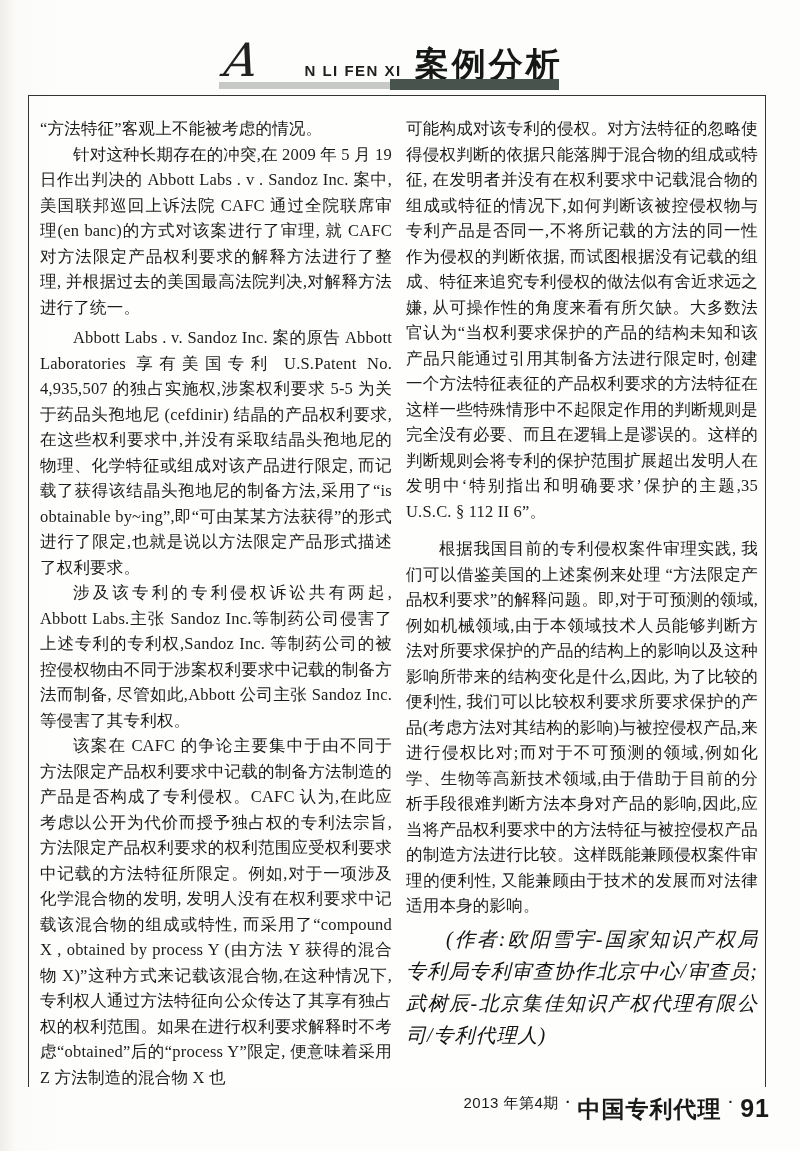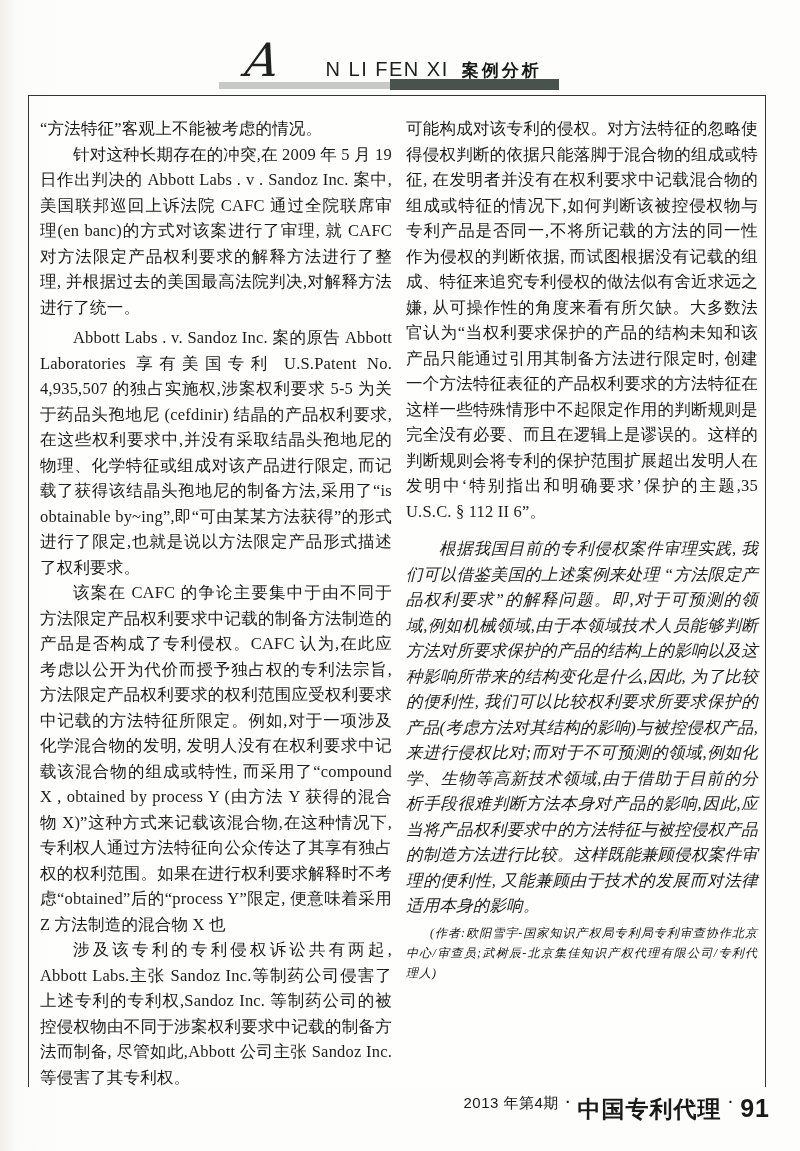--- a/index.html
+++ b/index.html
@@ -19,25 +19,25 @@
     display: flex; justify-content: center; align-items: baseline; gap: 5px;
     transform: translateX(-6px);
   }
   .script-a {
     font-family: "DejaVu Serif", serif; font-style: italic; font-weight: 400;
     font-size: 46px; line-height: 0.8; color: #20231f; transform: skewX(-8deg);
     letter-spacing: -2px;
   }
   .pinyin {
     font-family: "Liberation Sans", "DejaVu Sans", sans-serif;
-    font-size: 20px; font-weight: 400; letter-spacing: 1.5px; color: #1d201d; padding-left: 43px;
+    font-size: 15px; font-weight: 700; letter-spacing: 1.5px; color: #1d201d; padding-left: 43px;
   }
   .cn-title {
     font-family: "Liberation Sans", "DejaVu Sans", sans-serif;
-    font-size: 17px; font-weight: 600; letter-spacing: 3px; color: #161815;
+    font-size: 34px; font-weight: 600; letter-spacing: 3px; color: #161815;
     margin-left: 8px;
     text-align: right;
   }
   .title-bar {
     position: absolute; top: 79px; left: 219px; width: 340px;
     display: flex; align-items: center;
   }
   .bar-light { width: 171px; height: 7px; margin-top: 2px; }
   .bar-dark  { width: 169px; height: 11px; }
   
@@ -49,23 +49,23 @@
   .col {
     position: absolute; top: 116px; width: 352px;
     font-size: 16.5px; line-height: 25.5px; color: #1c1c1a;
     text-align: justify; letter-spacing: 0.2px;
   }
   .col-left  { left: 40px; }
   .col-right { left: 406px; }
   .col p { margin: 0; }
   .col p.indent { text-indent: 2em; }
   .col p.space-before { margin-top: 5px; }
-  .col p.big-space-before { margin-top: 12px; font-style: italic; }
+  .col p.big-space-before { margin-top: 12px; }
   .author {
-    font-style: italic; font-size: 12px; line-height: 20px;
+    font-style: italic; font-size: 20px; line-height: 32px;
     text-indent: 2em; color: #141412; margin-top: 4px !important;
     letter-spacing: 1px;
   }
   
   .footer {
     position: absolute; top: 1094px; right: 30px;
     display: flex; align-items: flex-start; gap: 7px;
     font-family: "Liberation Sans", "DejaVu Sans", sans-serif; color: #1a1a18;
   }
   .footer-issue { font-size: 15px; letter-spacing: 0.5px; }
@@ -90,22 +90,22 @@
     <span class="bar-light" style="background: rgb(199, 201, 198);"></span>
     <span class="bar-dark" style="background: rgb(72, 83, 77);"></span>
   </div>
 
   <div class="content-box"></div>
 
   <div class="col col-left">
     <p>“方法特征”客观上不能被考虑的情况。</p>
     <p class="indent">针对这种长期存在的冲突,在 2009 年 5 月 19 日作出判决的 Abbott Labs . v . Sandoz Inc. 案中, 美国联邦巡回上诉法院 CAFC 通过全院联席审理(en banc)的方式对该案进行了审理, 就 CAFC 对方法限定产品权利要求的解释方法进行了整理, 并根据过去的美国最高法院判决,对解释方法进行了统一。</p>
     <p class="indent space-before">Abbott Labs . v. Sandoz Inc. 案的原告 Abbott Laboratories 享有美国专利 U.S.Patent No. 4,935,507 的独占实施权,涉案权利要求 5-5 为关于药品头孢地尼 (cefdinir) 结晶的产品权利要求,在这些权利要求中,并没有采取结晶头孢地尼的物理、化学特征或组成对该产品进行限定, 而记载了获得该结晶头孢地尼的制备方法,采用了“is obtainable by~ing”,即“可由某某方法获得”的形式进行了限定,也就是说以方法限定产品形式描述了权利要求。</p>
+    <p class="indent">涉及该专利的专利侵权诉讼共有两起, Abbott Labs.主张 Sandoz Inc.等制药公司侵害了上述专利的专利权,Sandoz Inc. 等制药公司的被控侵权物由不同于涉案权利要求中记载的制备方法而制备, 尽管如此,Abbott 公司主张 Sandoz Inc.等侵害了其专利权。</p>
     <p class="indent">该案在 CAFC 的争论主要集中于由不同于方法限定产品权利要求中记载的制备方法制造的产品是否构成了专利侵权。CAFC 认为,在此应考虑以公开为代价而授予独占权的专利法宗旨, 方法限定产品权利要求的权利范围应受权利要求中记载的方法特征所限定。例如,对于一项涉及化学混合物的发明, 发明人没有在权利要求中记载该混合物的组成或特性, 而采用了“compound X , obtained by process Y (由方法 Y 获得的混合物 X)”这种方式来记载该混合物,在这种情况下, 专利权人通过方法特征向公众传达了其享有独占权的权利范围。如果在进行权利要求解释时不考虑“obtained”后的“process Y”限定, 便意味着采用 Z 方法制造的混合物 X 也</p>
-    <p class="indent">涉及该专利的专利侵权诉讼共有两起, Abbott Labs.主张 Sandoz Inc.等制药公司侵害了上述专利的专利权,Sandoz Inc. 等制药公司的被控侵权物由不同于涉案权利要求中记载的制备方法而制备, 尽管如此,Abbott 公司主张 Sandoz Inc.等侵害了其专利权。</p>
   </div>
 
   <div class="col col-right">
     <p>可能构成对该专利的侵权。对方法特征的忽略使得侵权判断的依据只能落脚于混合物的组成或特征, 在发明者并没有在权利要求中记载混合物的组成或特征的情况下,如何判断该被控侵权物与专利产品是否同一,不将所记载的方法的同一性作为侵权的判断依据, 而试图根据没有记载的组成、特征来追究专利侵权的做法似有舍近求远之嫌, 从可操作性的角度来看有所欠缺。大多数法官认为“当权利要求保护的产品的结构未知和该产品只能通过引用其制备方法进行限定时, 创建一个方法特征表征的产品权利要求的方法特征在这样一些特殊情形中不起限定作用的判断规则是完全没有必要、而且在逻辑上是谬误的。这样的判断规则会将专利的保护范围扩展超出发明人在发明中‘特别指出和明确要求’保护的主题,35 U.S.C. § 112 II 6”。</p>
     <p class="indent big-space-before">根据我国目前的专利侵权案件审理实践, 我们可以借鉴美国的上述案例来处理 “方法限定产品权利要求”的解释问题。即,对于可预测的领域,例如机械领域,由于本领域技术人员能够判断方法对所要求保护的产品的结构上的影响以及这种影响所带来的结构变化是什么,因此, 为了比较的便利性, 我们可以比较权利要求所要求保护的产品(考虑方法对其结构的影响)与被控侵权产品,来进行侵权比对;而对于不可预测的领域,例如化学、生物等高新技术领域,由于借助于目前的分析手段很难判断方法本身对产品的影响,因此,应当将产品权利要求中的方法特征与被控侵权产品的制造方法进行比较。这样既能兼顾侵权案件审理的便利性, 又能兼顾由于技术的发展而对法律适用本身的影响。</p>
     <p class="author">(作者:欧阳雪宇-国家知识产权局专利局专利审查协作北京中心/审查员;武树辰-北京集佳知识产权代理有限公司/专利代理人)</p>
   </div>
 
   <div class="footer">
     <span class="footer-issue">2013 年第4期</span>

